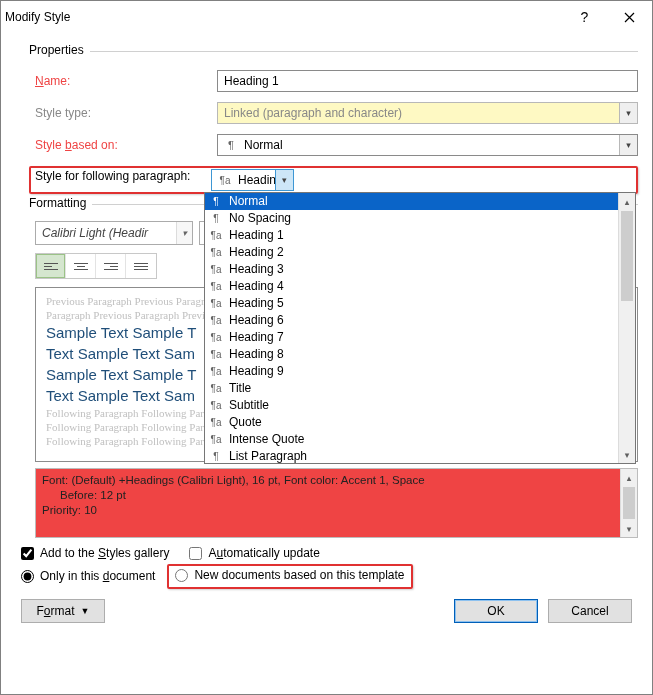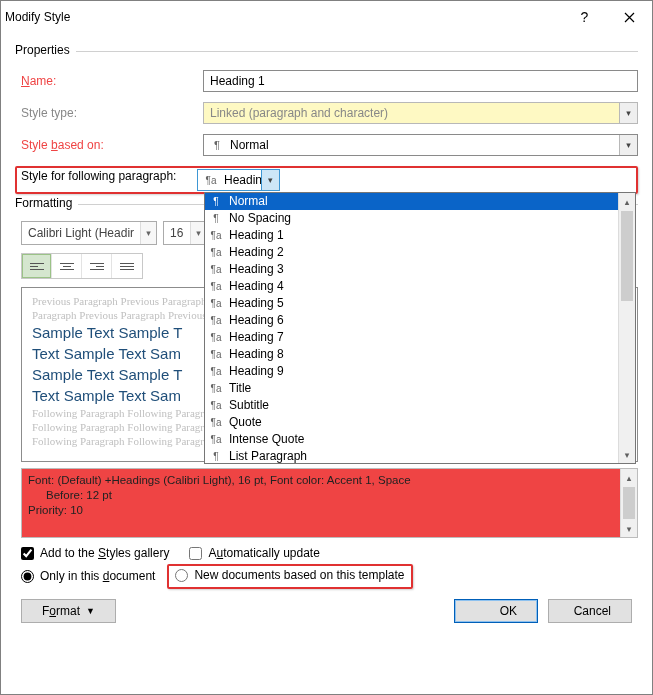--- a/index.html
+++ b/index.html
@@ -36,21 +36,21 @@
   }
 
   .content {
     padding: 8px 14px 10px 14px;
   }
 
   
   .group {
     border: none;
     border-top: 1px solid #d0d0d0;
-    margin: 10px 0 0 0;
+    margin: 10px 0 0 14px;
     padding: 0;
     position: relative;
   }
   .group-label {
     position: relative;
     top: -9px;
     background: #fff;
     padding-right: 6px;
     color: #000;
     display: inline-block;
@@ -175,21 +175,21 @@
     height:24px; border:1px solid #ababab; background:#fff;
     display:flex; align-items:center; padding:0 0 0 6px; position:relative;
     color:#444;
   }
   .fmt-combo .arrow{
     width:16px; border-left:1px solid #dcdcdc;
     position:absolute; right:0; top:0; bottom:0;
     display:flex;align-items:center;justify-content:center;
     font-size:9px; color:#666;background:#f7f7f7;
   }
-  .fmt-font{width:136px;}
+  .fmt-font{width:158px;font-style:italic;}
   .fmt-size{width:44px;}
 
   .toolbar {
     display:flex; gap:0; margin:0 0 8px 6px;
     border:1px solid #c8c8c8; width:fit-content; height:26px;
   }
   .tbtn {
     width:30px; height:100%;
     display:flex;align-items:center;justify-content:center;
     border-right:1px solid #e3e3e3;
@@ -254,22 +254,22 @@
   
   .bottom {
     display:flex; align-items:center;
     margin-top:10px; padding:0 6px;
   }
   .bottom .spacer{flex:1;}
   button.win {
     height:24px; min-width:84px;
     border:1px solid #adadad; background:#e1e1e1;
     font-family:inherit; font-size:12px;
-    padding:0 20px;
-    display:inline-flex;align-items:center;justify-content:flex-end;gap:4px;
+    padding:0 4px;
+    display:inline-flex;align-items:center;justify-content:center;gap:4px;
   }
   button.win.default{ border:1px solid #005fb8; box-shadow: inset 0 0 0 1px #8dc1ef;}
   button.win .drop{font-size:9px;margin-left:2px;}
   button.win .ul{text-decoration:underline;}
 
   .chev{font-size:9px;color:#444;}
 </style>
 </head>
 <body>
 

